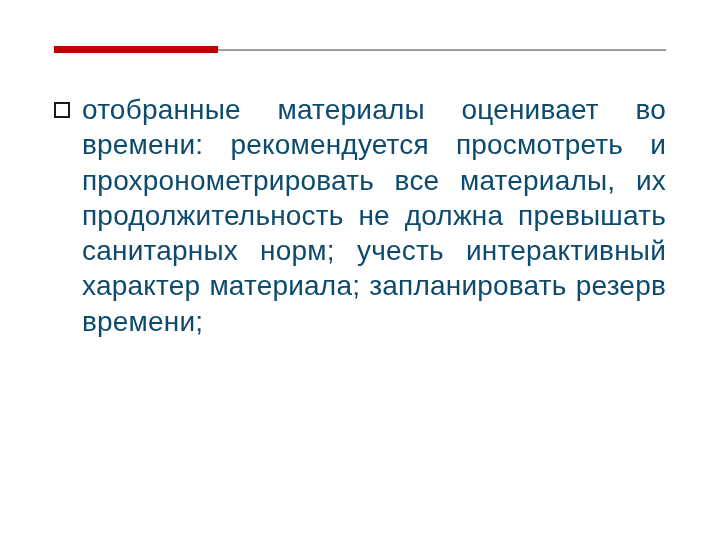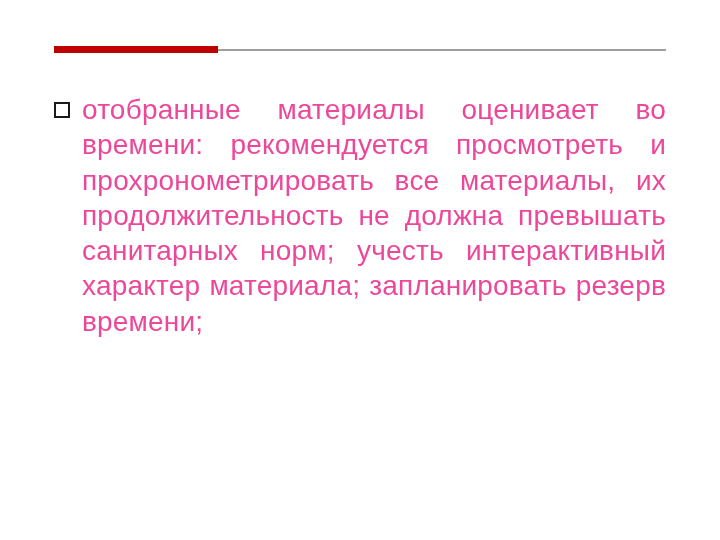--- a/index.html
+++ b/index.html
@@ -47,21 +47,21 @@
     width: 16px;
     height: 16px;
     border: 2px solid #1a1a1a;
     margin-top: 10px;
     margin-right: 12px;
   }
   .item-text {
     flex: 1 1 auto;
     font-size: 28px;
     line-height: 1.26;
-    color: #ec4899;
+    color: #0c4a6e;
     text-align: justify;
     text-justify: inter-word;
     letter-spacing: 0.2px;
   }
 </style>
 </head>
 <body>
 
 <div class="slide">
   <div class="rule-container">

